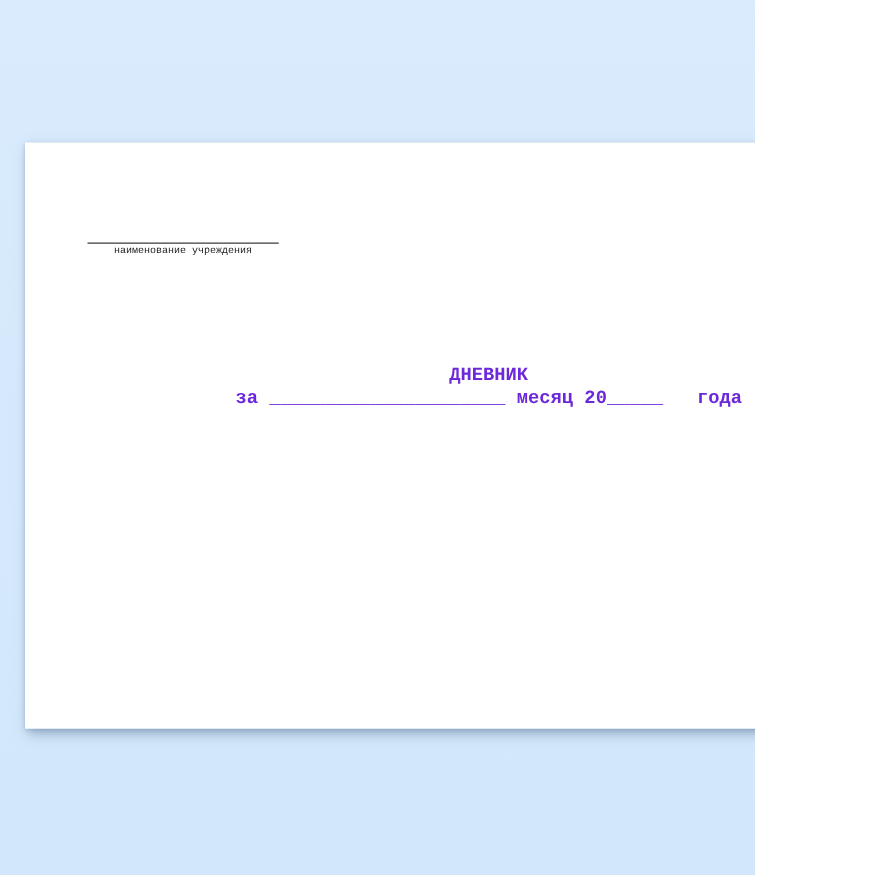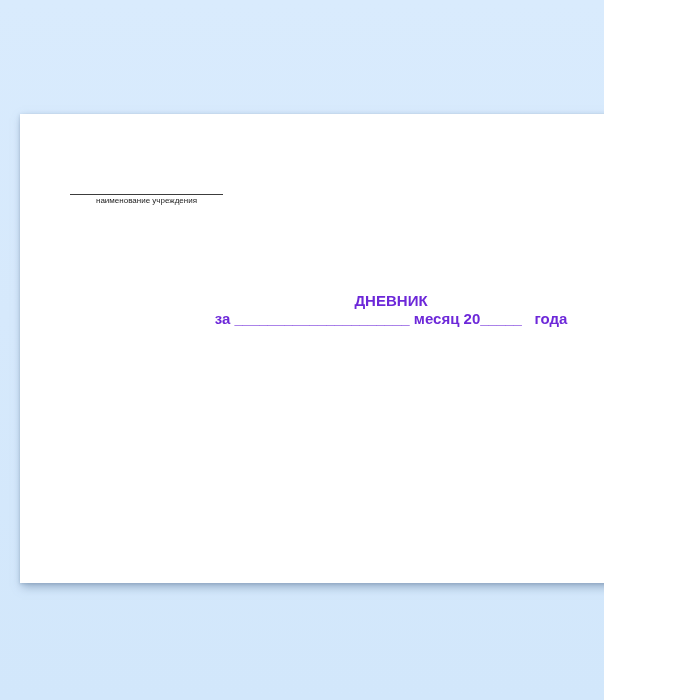--- a/index.html
+++ b/index.html
@@ -5,21 +5,21 @@
   html, body {
     margin: 0;
     padding: 0;
   }
   .canvas {
     position: relative;
     width: 604px;
     height: 700px;
     overflow: hidden;
     background: linear-gradient(180deg, #d9ebfd 0%, #d6e9fc 45%, #d2e7fb 100%);
-    font-family: Liberation Sans, sans-serif;
+    font-family: Liberation Mono, monospace;
   }
   .page {
     position: absolute;
     left: 20px;
     top: 114px;
     width: 662px;
     height: 469px;
     background: #ffffff;
     box-shadow: 2px 4px 9px rgba(104, 130, 160, 0.55),
                 0 1px 3px rgba(104, 130, 160, 0.35);

